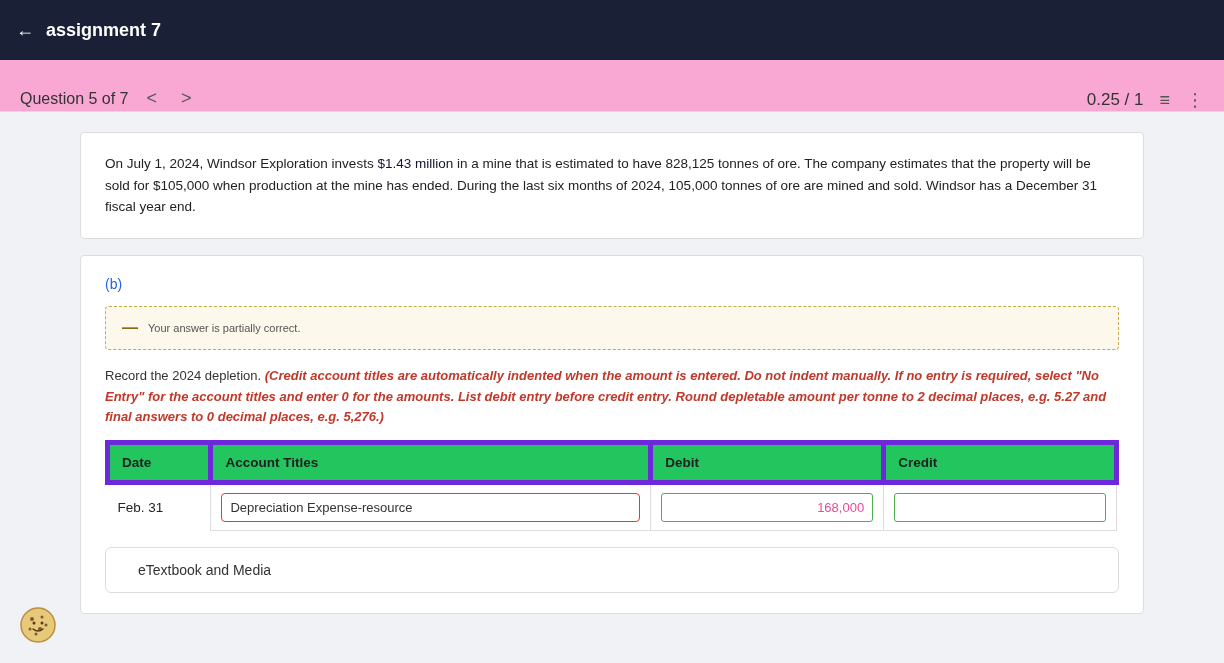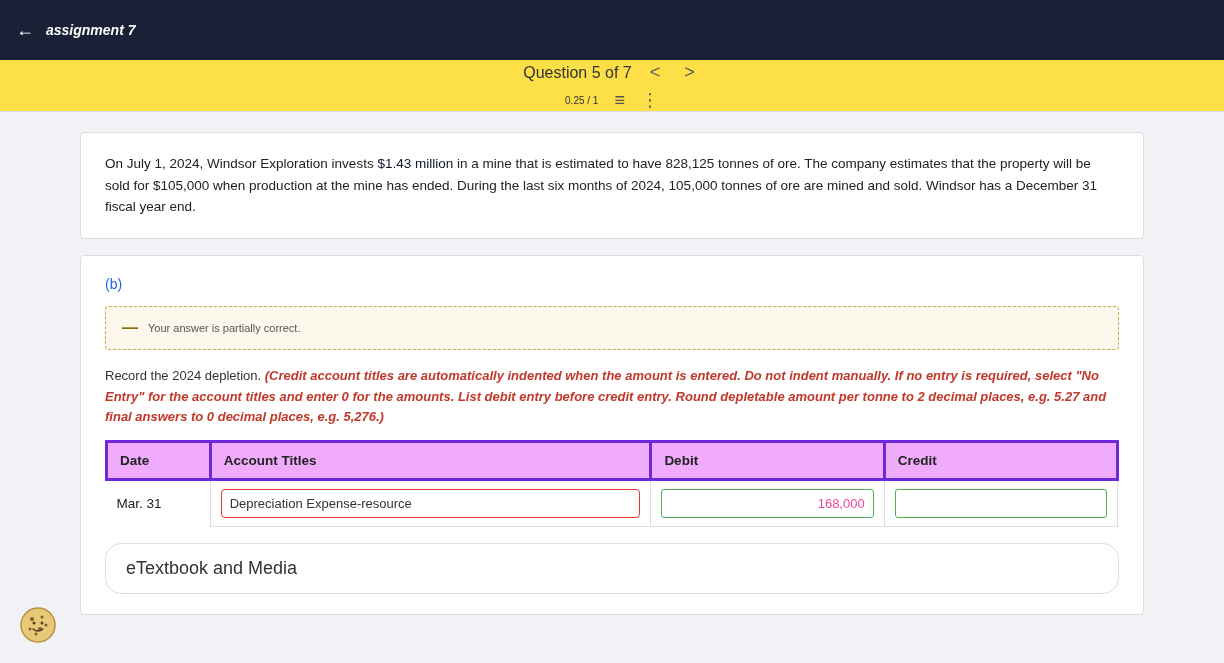--- a/index.html
+++ b/index.html
@@ -14,35 +14,33 @@
       padding: 0 16px;
       height: 60px;
     }
     .back-arrow {
       font-size: 18px;
       margin-right: 12px;
       cursor: pointer;
       color: white;
     }
     .nav-title {
-      font-size: 14px;
+      font-size: 18px;
       font-weight: 600;
-      font-style: italic;
     }
 
     
     .question-bar {
-      background: #fde047;
+      background: #f9a8d4;
       border-bottom: 1px solid #ddd;
       display: flex;
-      align-items: center;
+      align-items: flex-end;
       padding: 0 20px;
       height: 52px;
       justify-content: space-between;
-      flex-direction: column;
     }
     .question-nav {
       display: flex;
       align-items: center;
       gap: 12px;
     }
     .question-label {
       font-size: 16px;
       font-weight: 500;
       color: #333;
@@ -53,21 +51,21 @@
       cursor: pointer;
       padding: 2px 6px;
     }
     .question-score-area {
       display: flex;
       align-items: center;
       gap: 16px;
       color: #333;
     }
     .score-text {
-      font-size: 10px;
+      font-size: 17px;
     }
     .icon-btn {
       cursor: pointer;
       font-size: 18px;
       color: #555;
     }
 
     
     .main-content {
       padding: 20px 80px;
@@ -139,27 +137,27 @@
       font-style: italic;
     }
 
     
     .journal-table {
       width: 100%;
       border-collapse: collapse;
       margin-bottom: 16px;
     }
     .journal-table th {
-      background: #f0abfc;
+      background: #22c55e;
       padding: 10px 12px;
       text-align: left;
       font-weight: 600;
       font-size: 13.5px;
       color: #222;
-      border: 3px solid #6d28d9;
+      border: 5px solid #6d28d9;
     }
     .journal-table th.right {
     }
     .journal-table td {
       border: 1px solid #ddd;
       padding: 8px 10px;
       vertical-align: middle;
     }
     .date-cell {
       width: 80px;
@@ -207,23 +205,23 @@
       padding: 6px 8px;
       font-size: 13px;
       outline: none;
       background: white;
     }
 
     
     .etextbook-bar {
       background: white;
       border: 1px solid #ddd;
-      border-radius: 16px;
-      padding: 14px 20px;
-      font-size: 18px;
+      border-radius: 6px;
+      padding: 14px 32px;
+      font-size: 14px;
       color: #333;
     }
 
     
     .cookie-icon {
       position: fixed;
       bottom: 20px;
       left: 20px;
       width: 36px;
       height: 36px;
@@ -274,21 +272,21 @@
         <tr>
           <th>Date</th>
           <th>Account Titles</th>
           <th class="right">Debit</th>
           <th class="right">Credit</th>
         </tr>
       </thead>
       <tbody>
 
         <tr>
-          <td class="date-cell">Mar. 31</td>
+          <td class="date-cell">Feb. 31</td>
           <td class="account-cell">
             <input type="text" class="input-account" value="Depreciation Expense-resource" style="">
           </td>
           <td class="debit-cell">
             <input type="text" class="input-number" value="168,000" style="">
           </td>
           <td class="credit-cell">
             <input type="text" class="input-empty" style="">
           </td>
         </tr>

